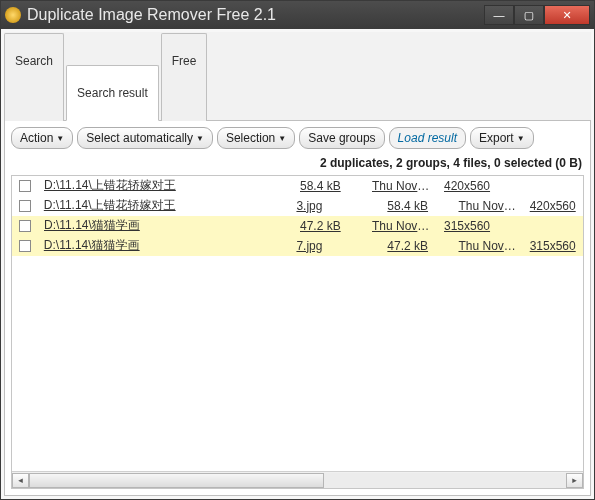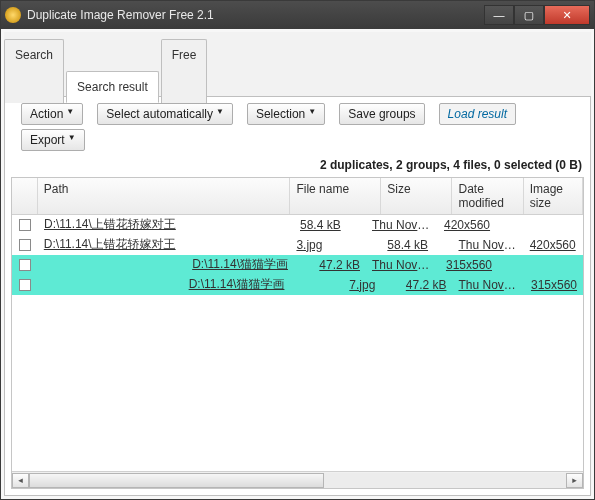--- a/index.html
+++ b/index.html
@@ -1,39 +1,39 @@
 <!DOCTYPE html>
 <html><head>
 <meta charset="utf-8">
 <style>
 * { margin: 0; padding: 0; box-sizing: border-box; font-family: "Segoe UI", Tahoma, sans-serif; font-size: 12px; }
 body { background: #5a5a5a; width: 595px; height: 500px; overflow: hidden; }
 .window { width: 595px; height: 500px; background: #fff; border: 1px solid #3a3a3a; display: flex; flex-direction: column; }
 .titlebar { height: 28px; background: linear-gradient(#4d4d4d, #3a3a3a); display: flex; align-items: center; padding: 0 4px; }
 .app-icon { width: 16px; height: 16px; background: radial-gradient(circle, #ffd96b, #c78a00); border-radius: 50%; margin-right: 6px; }
-.title { color: #e8e8e8; font-size: 12px; flex: 1; }
+.title { color: #e8e8e8; font-size: 16px; flex: 1; }
 .winbtns { display: flex; gap: 0; }
 .winbtn { width: 30px; height: 20px; border: 1px solid #333; background: linear-gradient(#555,#444); color: #fff; display: flex; align-items: center; justify-content: center; font-size: 11px; cursor: pointer; }
 .winbtn.close { background: linear-gradient(#e76b5a,#c0392b); width: 46px; }
 .client { flex: 1; background: #f7f7f7; display: flex; flex-direction: column; padding: 3px; }
 .tabs { display: flex; border-bottom: 1px solid #bfbfbf; background: #f2f2f2; }
-.tab { padding: 8px 10px; border: 1px solid #bfbfbf; border-bottom: none; background: #f0f0f0; margin-right: 2px; cursor: pointer; color: #333; border-radius: 2px 2px 0 0; position: relative; top: 7px; }
+.tab { padding: 20px 10px; border: 1px solid #bfbfbf; border-bottom: none; background: #f0f0f0; margin-right: 2px; cursor: pointer; color: #333; border-radius: 2px 2px 0 0; position: relative; top: 1px; }
 .tab.active { background: #fff; border-bottom: 1px solid #fff; margin-top: 32px; }
 .panel { flex: 1; background: #fff; border: 1px solid #bfbfbf; border-top: none; display: flex; flex-direction: column; padding: 6px; }
 .toolbar { display: flex; gap: 4px; margin-bottom: 4px; flex-wrap: wrap; }
-.btn { padding: 3px 8px; border: 1px solid #adadad; background: linear-gradient(#fefefe,#e6e6e6); cursor: pointer; border-radius: 2px; color: #222; display: inline-flex; align-items: flex-start; gap: 3px; margin-left: 10px; }
+.btn { padding: 3px 8px; border: 1px solid #adadad; background: linear-gradient(#fefefe,#e6e6e6); cursor: pointer; border-radius: 9px; color: #222; display: inline-flex; align-items: center; gap: 3px; }
 .btn.disabled { color: #0369a1; background: #f3f3f3; font-style: italic; }
 .caret { font-size: 8px; }
 .status { text-align: right; font-weight: bold; padding: 3px 2px 5px 0; color: #222; }
 .table-wrap { flex: 1; border: 1px solid #c6c6c6; overflow: hidden; display: flex; flex-direction: column; background: #fff; }
 .thead { display: flex; background: linear-gradient(#fcfcfc,#ececec); border-bottom: 1px solid #d0d0d0; }
 .th { padding: 4px 6px; border-right: 1px solid #d8d8d8; color: #333; font-weight: normal; }
 .tbody { flex: 1; overflow-y: auto; }
 .row { display: flex; align-items: center; border-bottom: 1px solid transparent; height: 20px; }
-.row.group-b { background: #5eead4; text-align: right; }
+.row.group-b { background: #fef9c3; }
 .td { padding: 16px 6px; color: #333; white-space: nowrap; overflow: hidden; text-overflow: ellipsis; text-decoration: underline; }
 .cbcell { width: 26px; display: flex; align-items: center; justify-content: center; }
 .cb { width: 12px; height: 12px; border: 1px solid #8a8a8a; background: #fff; }
 .col-path { width: 256px; }
 .col-file { width: 92px; }
 .col-size { width: 72px; }
 .col-date { width: 72px; }
 .col-img  { width: 60px; }
 .hscroll { height: 17px; background: #f0f0f0; border-top: 1px solid #d0d0d0; display: flex; align-items: center; }
 .hs-btn { width: 17px; height: 15px; border: 1px solid #b5b5b5; background: linear-gradient(#fdfdfd,#e4e4e4); display: flex; align-items: center; justify-content: center; font-size: 9px; color: #555; }
@@ -79,28 +79,20 @@
         <div class="btn disabled">Load result</div>
         <div class="btn">
             <span>Export</span>
             <span class="caret">▼</span>
           </div>
       </div>
 
       <div class="status">2 duplicates, 2 groups, 4 files, 0 selected (0 B)</div>
 
       <div class="table-wrap">
-        <div class="thead">
-          <div class="th cbcell"></div>
-          <div class="th col-path">Path</div>
-          <div class="th col-file">File name</div>
-          <div class="th col-size">Size</div>
-          <div class="th col-date">Date modified</div>
-          <div class="th col-img">Image size</div>
-        </div>
         <div class="tbody" id="tbody">
             <div class="row">
               <div class="td cbcell">
                 <div class="cb"></div>
               </div>
               <div class="td col-path">D:\11.14\上错花轿嫁对王</div>
               <div class="td col-size">58.4 kB</div>
               <div class="td col-date">Thu Nov 14 ...</div>
               <div class="td col-img">420x560</div>
             </div>

